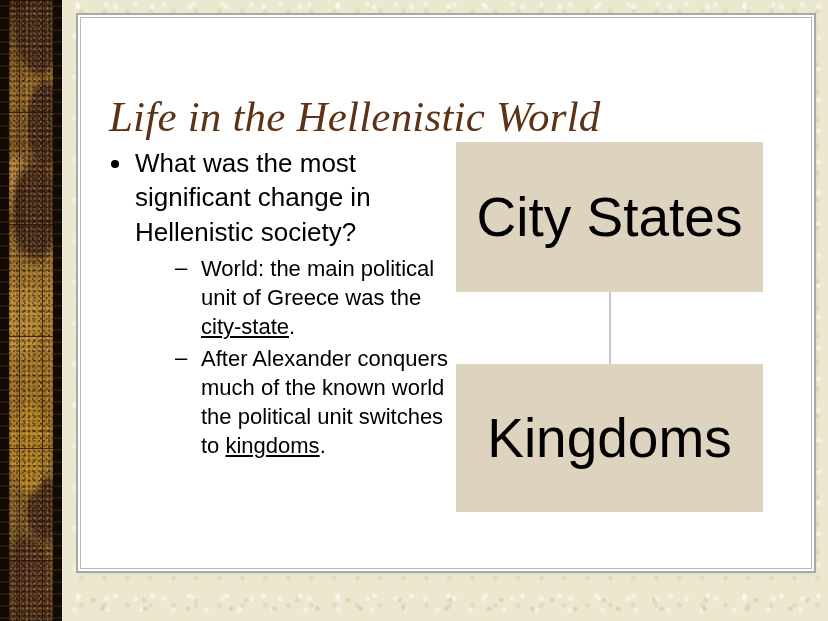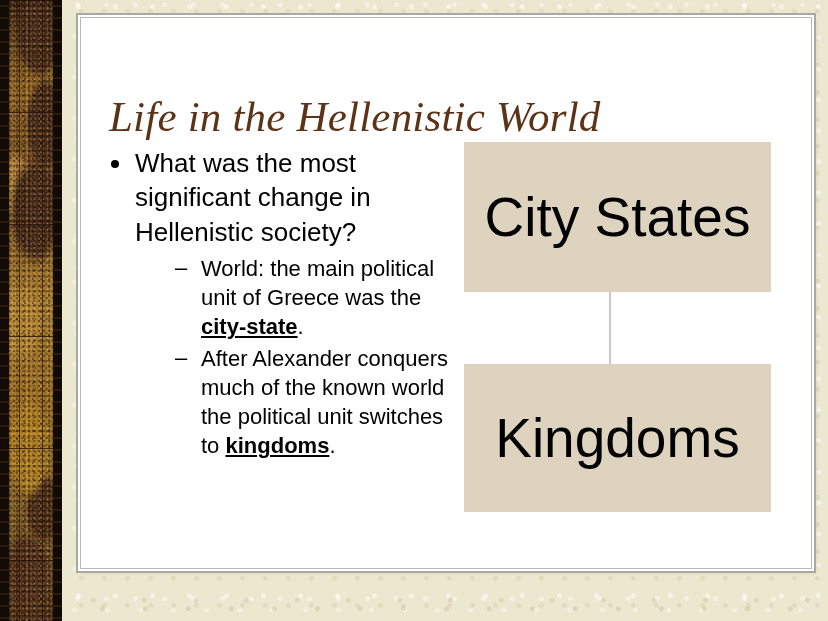--- a/index.html
+++ b/index.html
@@ -176,36 +176,36 @@
   }
   li.bullet-l2 > .marker-dash {
     position: absolute;
     left: 6px;
     top: -1px;
     font-size: 22px;
     line-height: 1.33;
     color: #000;
   }
   li.bullet-l2 .emph {
-    font-weight: bold;
+    font-weight: normal;
     text-decoration: underline;
   }
   .sub-wrap { margin-left: 34px; }
 
   
   #diagram {
     position: absolute;
     left: 375px;
     top: 124px;
     width: 320px;
     height: 400px;
   }
   .node-box {
     position: absolute;
-    left: 8px;
+    left: 0;
     width: 307px;
     background: #ddd3bf;
     display: flex;
     align-items: center;
     justify-content: center;
   }
   .node-label {
     font-family: "Liberation Sans", sans-serif;
     font-weight: 400;
     font-size: 55px;

